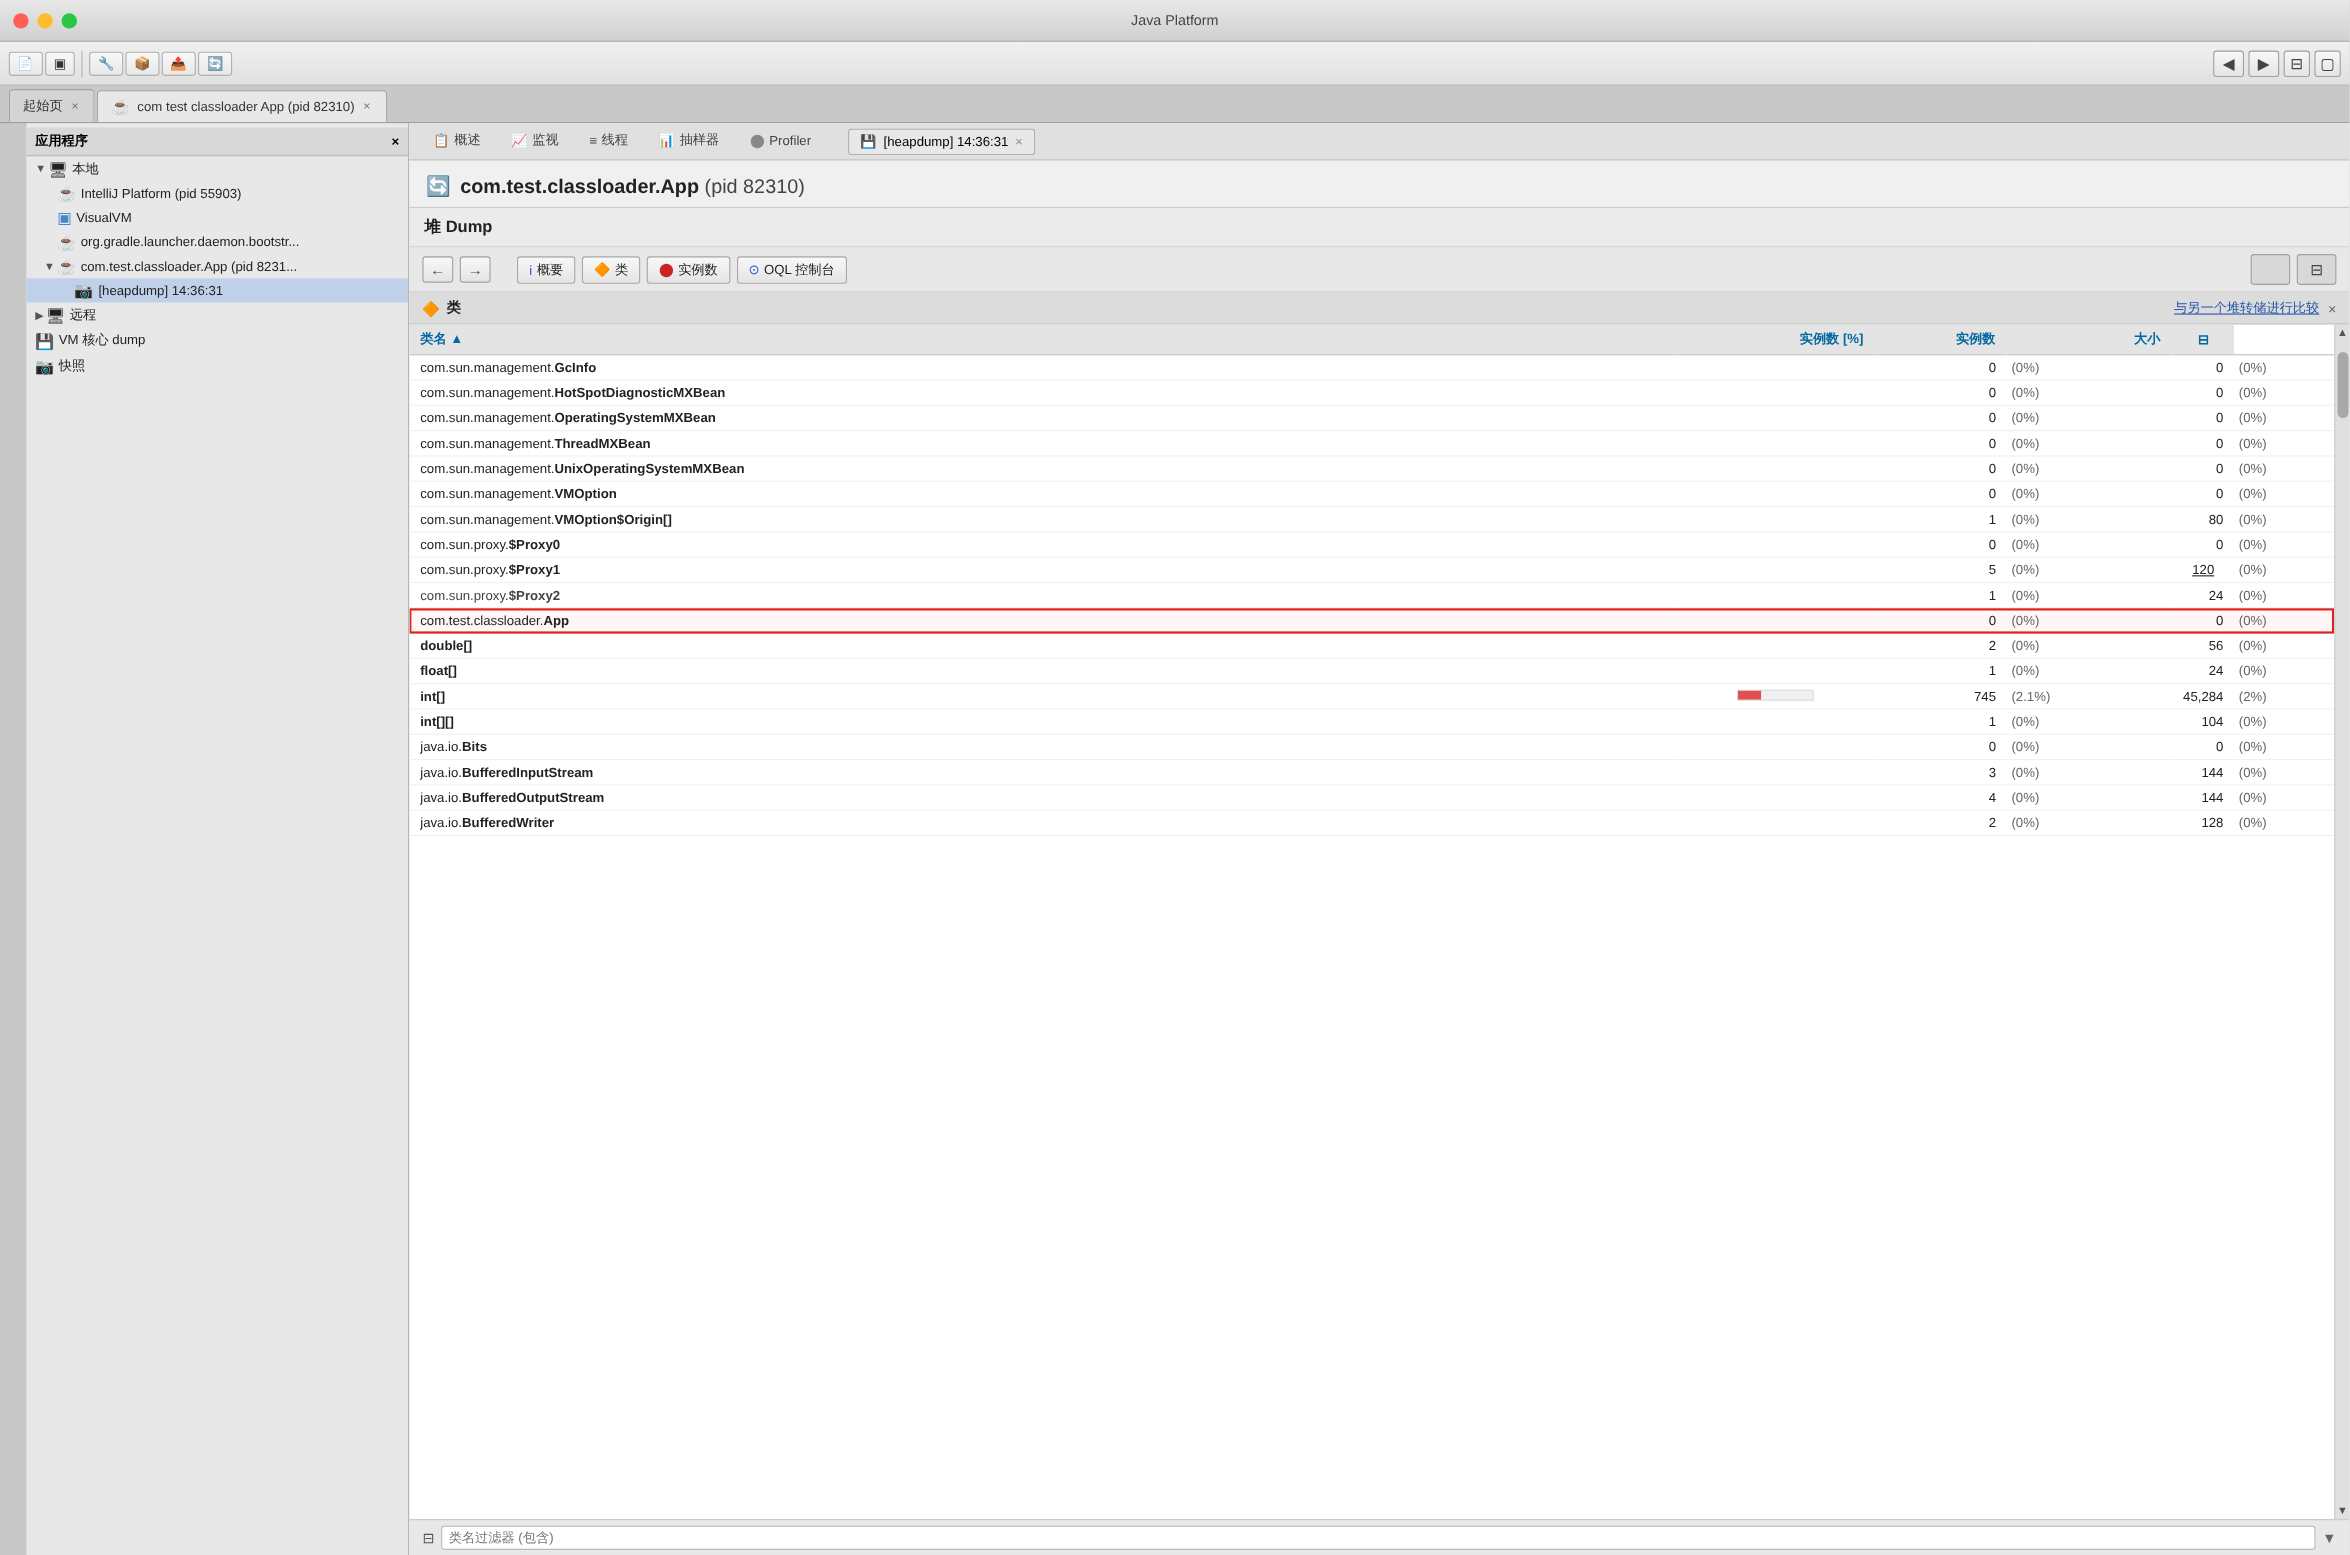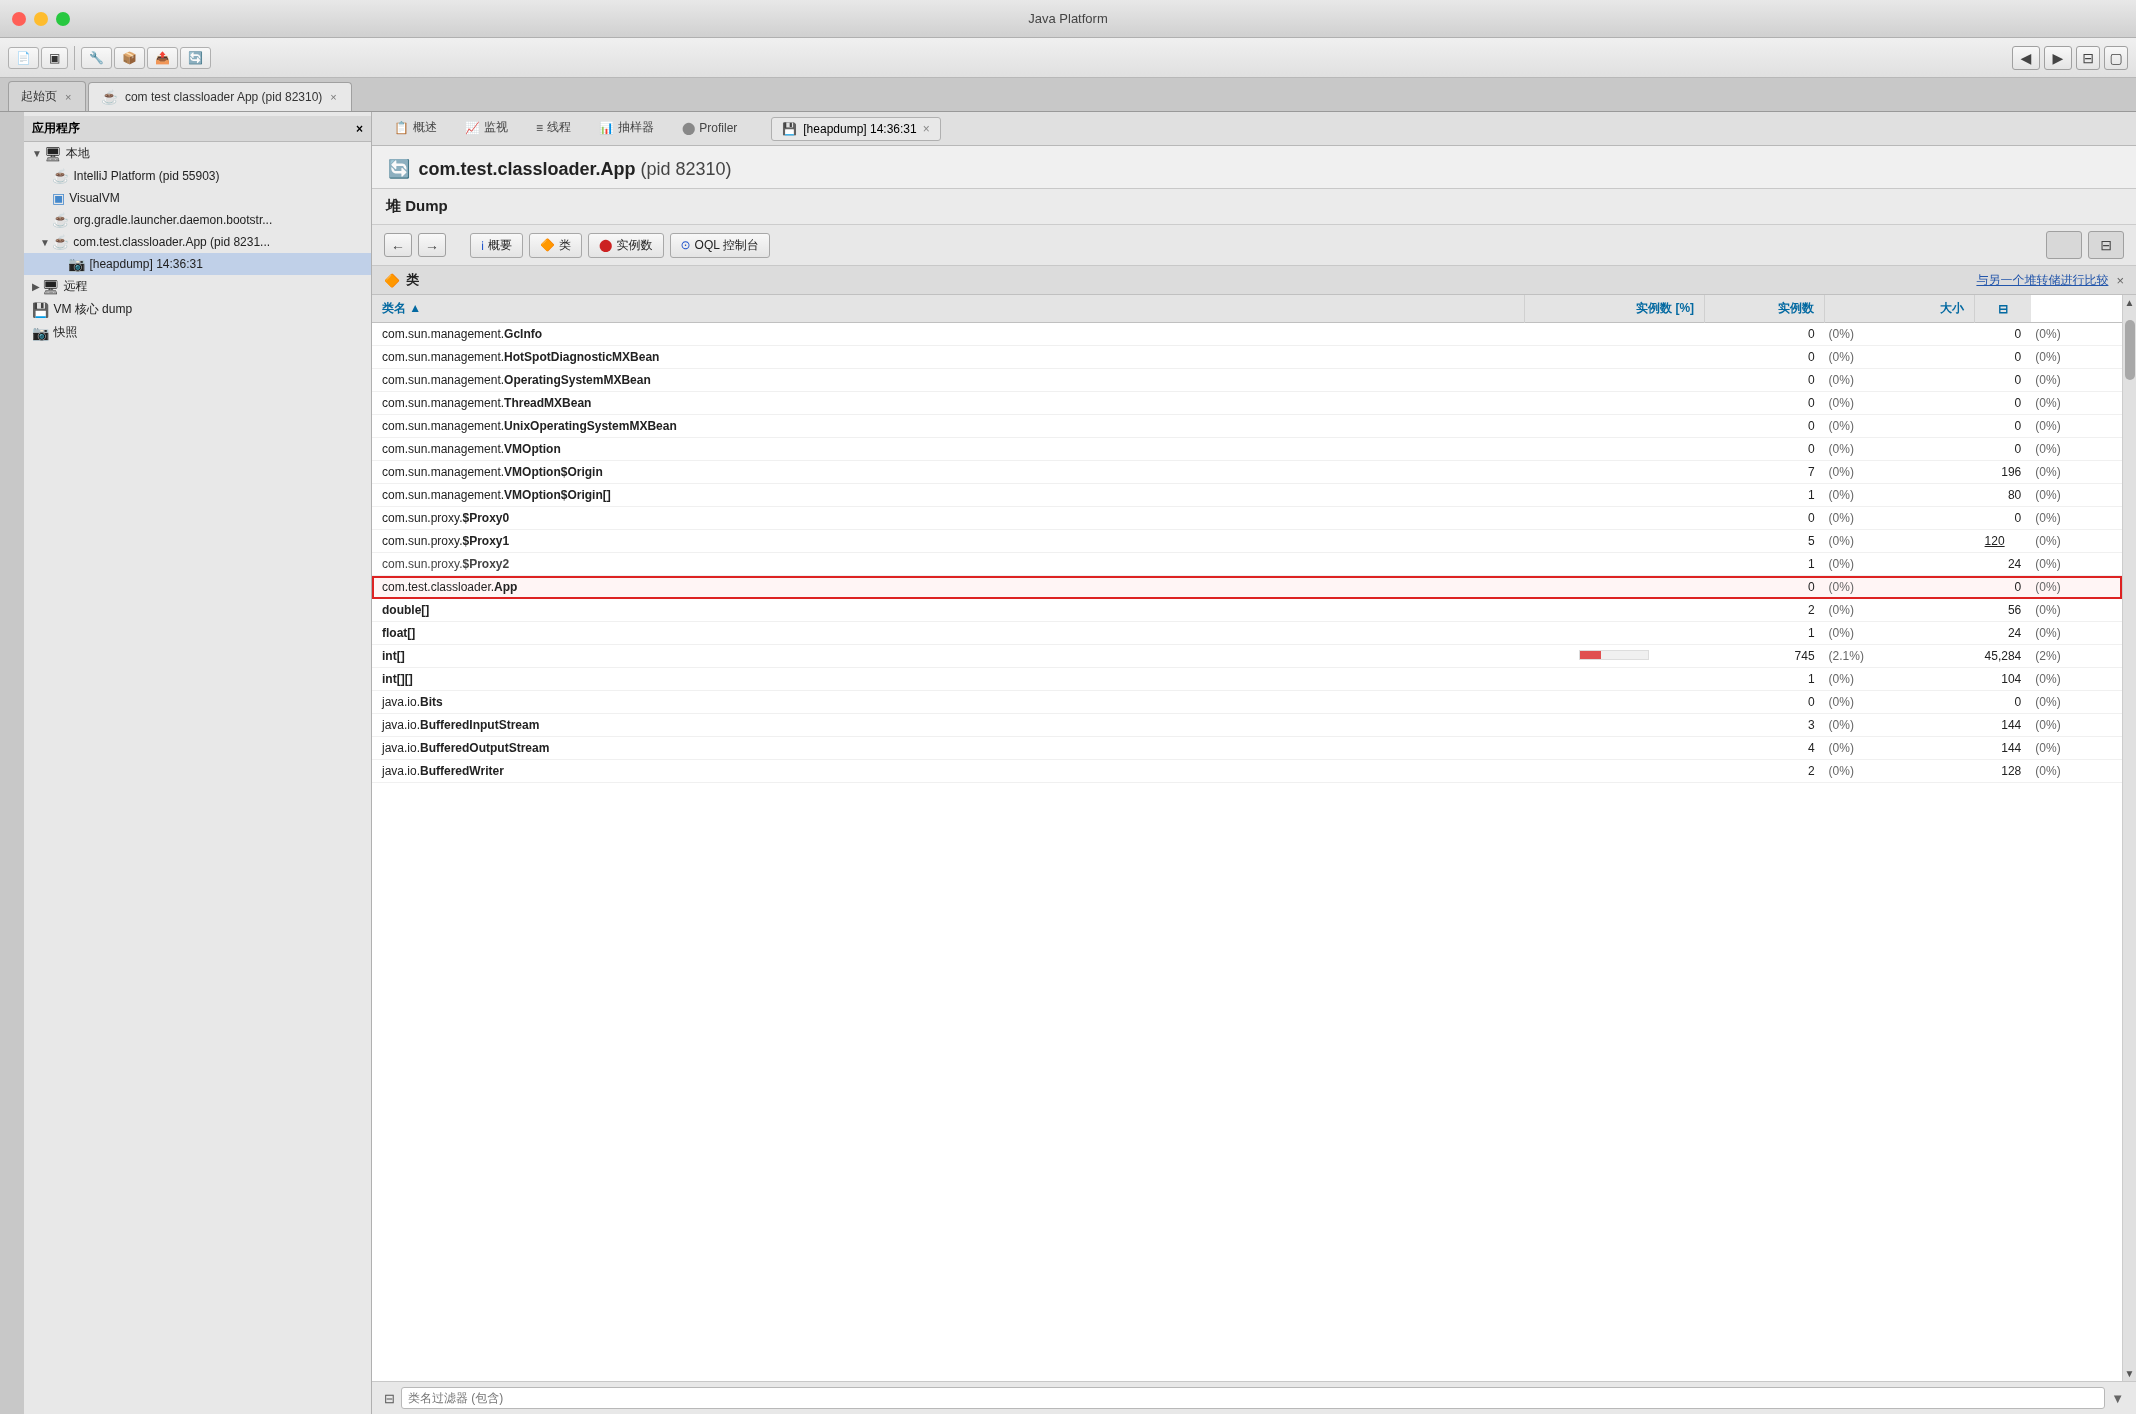--- a/index.html
+++ b/index.html
@@ -528,49 +528,41 @@
                 </tr>
                 <tr>
                   <td>com.sun.management.<strong>VMOption</strong></td>
                   <td style="text-align: center; padding-left: 8px;"></td>
                   <td style="text-align: right;">0</td>
                   <td style="text-align: left; color: rgb(102, 102, 102); padding-left: 4px;">(0%)</td>
                   <td style="text-align: right;">0</td>
                   <td style="text-align: left; color: rgb(102, 102, 102); padding-left: 4px;">(0%)</td>
                 </tr>
                 <tr>
-                  <td>com.sun.management.<strong>VMOption$Origin</strong></td>
-                  <td style="text-align: center; padding-left: 8px;"></td>
-                  <td style="text-align: right;">7</td>
-                  <td style="text-align: left; color: rgb(102, 102, 102); padding-left: 4px;">(0%)</td>
-                  <td style="text-align: right;">196</td>
-                  <td style="text-align: left; color: rgb(102, 102, 102); padding-left: 4px;">(0%)</td>
-                </tr>
-                <tr>
                   <td>com.sun.management.<strong>VMOption$Origin[]</strong></td>
                   <td style="text-align: center; padding-left: 8px;"></td>
                   <td style="text-align: right;">1</td>
                   <td style="text-align: left; color: rgb(102, 102, 102); padding-left: 4px;">(0%)</td>
                   <td style="text-align: right;">80</td>
                   <td style="text-align: left; color: rgb(102, 102, 102); padding-left: 4px;">(0%)</td>
                 </tr>
                 <tr>
                   <td>com.sun.proxy.<strong>$Proxy0</strong></td>
                   <td style="text-align: center; padding-left: 8px;"></td>
                   <td style="text-align: right;">0</td>
                   <td style="text-align: left; color: rgb(102, 102, 102); padding-left: 4px;">(0%)</td>
                   <td style="text-align: right;">0</td>
                   <td style="text-align: left; color: rgb(102, 102, 102); padding-left: 4px;">(0%)</td>
                 </tr>
                 <tr>
                   <td>com.sun.proxy.<strong>$Proxy1</strong></td>
                   <td style="text-align: center; padding-left: 8px;"></td>
                   <td style="text-align: right;">5</td>
                   <td style="text-align: left; color: rgb(102, 102, 102); padding-left: 4px;">(0%)</td>
-                  <td style="text-align: left; text-decoration: underline;">120</td>
+                  <td style="text-align: center; text-decoration: underline;">120</td>
                   <td style="text-align: left; color: rgb(102, 102, 102); padding-left: 4px;">(0%)</td>
                 </tr>
                 <tr>
                   <td style="opacity: 0.85;">com.sun.proxy.<strong>$Proxy2</strong></td>
                   <td style="text-align: center; padding-left: 8px;"></td>
                   <td style="text-align: right;">1</td>
                   <td style="text-align: left; color: rgb(102, 102, 102); padding-left: 4px;">(0%)</td>
                   <td style="text-align: right;">24</td>
                   <td style="text-align: left; color: rgb(102, 102, 102); padding-left: 4px;">(0%)</td>
                 </tr>

